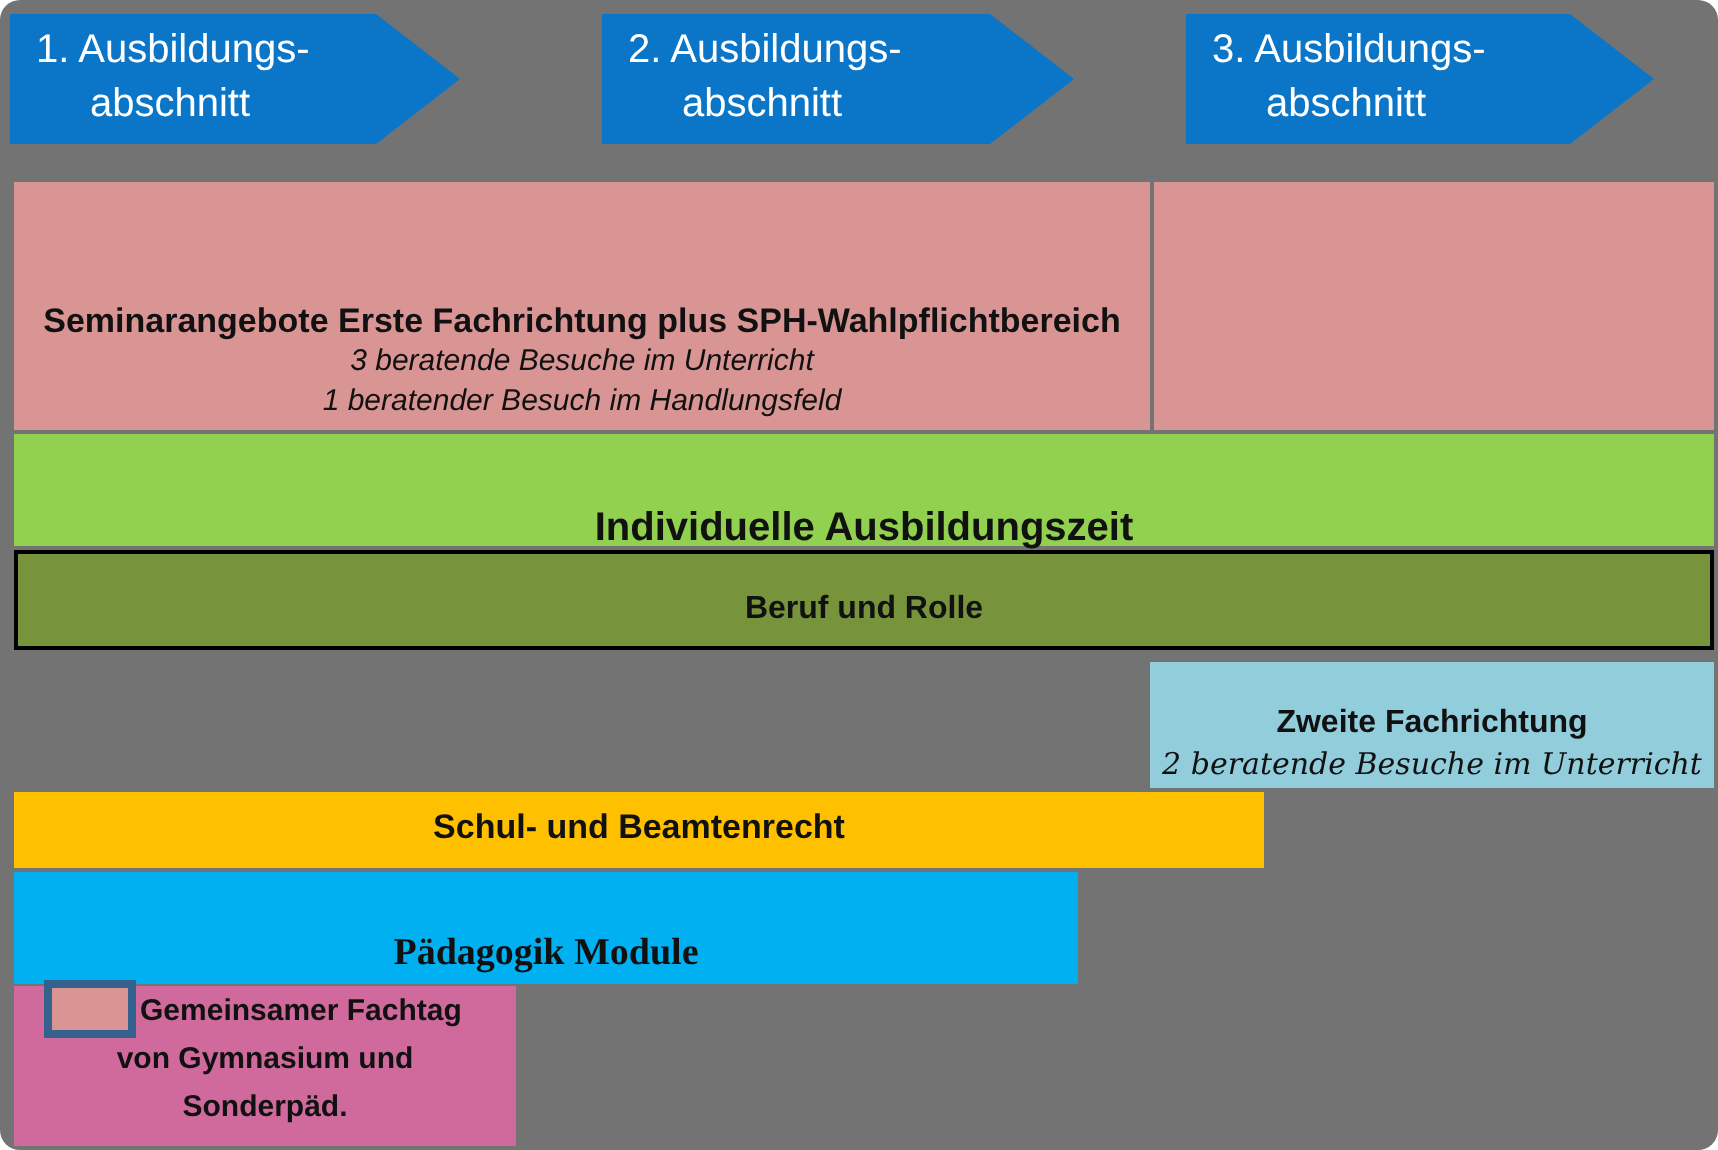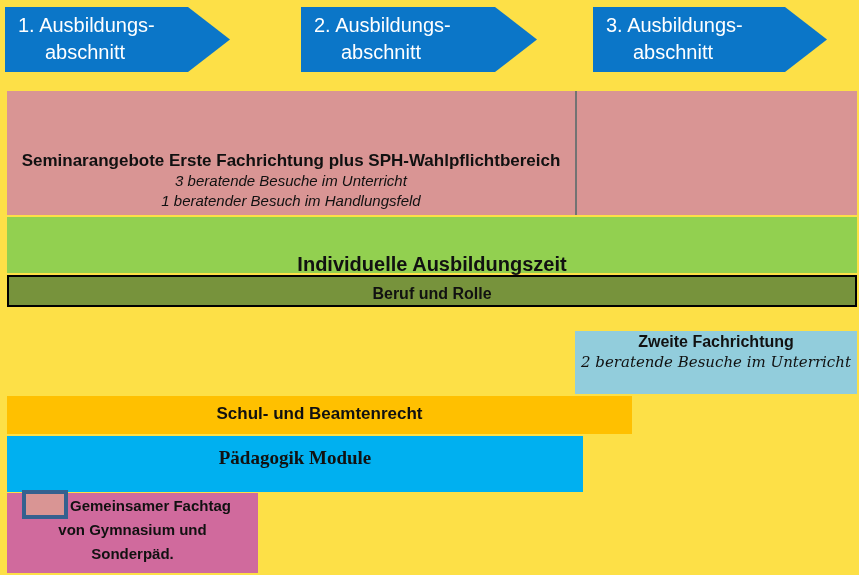--- a/index.html
+++ b/index.html
@@ -1,23 +1,24 @@
 <!DOCTYPE html>
 <html style="--arrow-blue: #0b76c8; --rose: #d99594; --light-green: #92d050; --olive: #77933c; --sky: #92cddc; --amber: #ffc000; --azure: #00b0f0; --magenta: #d06a9d; --square-border: #35618f; --text-black: #111111; --arrow-text-white: #ffffff;"><head>
 <meta charset="utf-8">
 <style>
   html, body { margin: 0; padding: 0; background: #ffffff; }
   .canvas {
     position: relative;
     width: 859px;
     height: 575px;
-    background: #fde047;
+    background: #737373;
     overflow: hidden;
     font-family: "Liberation Sans", sans-serif;
     color: #111111;
+    border-radius: 10px;
   }
 
   
   .arrow {
     position: absolute;
     top: 7px;
     height: 65px;
     background: var(--arrow-blue, #0b76c8);
     color: #ffffff;
     clip-path: polygon(0 0, calc(100% - 42px) 0, 100% 50%, calc(100% - 42px) 100%, 0 100%);
@@ -50,49 +51,49 @@
   .bar-seminar .sub   { font-style: italic; font-size: 15px; line-height: 20px; }
 
   .bar-individuelle {
     left: 7px; top: 217px; width: 850px; height: 56px;
     background: var(--light-green, #92d050);
     font-weight: bold; font-size: 20px;
     padding-top: 36px;
   }
 
   .bar-beruf {
-    left: 7px; top: 275px; width: 850px; height: 32px;
+    left: 7px; top: 275px; width: 850px; height: 50px;
     background: var(--olive, #77933c);
     border: 2px solid #000000;
     font-weight: bold; font-size: 16px;
-    padding-top: 8px;
+    padding-top: 19px;
   }
 
   .bar-zweite {
     left: 575px; top: 331px; width: 282px; height: 63px;
     background: var(--sky, #92cddc);
-    padding-top: 0;
+    padding-top: 20px;
   }
   .bar-zweite .title { font-weight: bold; font-size: 16px; line-height: 21px; }
   .bar-zweite .sub   { font-style: italic; font-size: 15px; line-height: 21px;
                        font-family: "DejaVu Serif", serif; }
 
   .bar-schulrecht {
     left: 7px; top: 396px; width: 625px; height: 38px;
     background: var(--amber, #ffc000);
     font-weight: bold; font-size: 17px;
     padding-top: 8px;
   }
 
   .bar-paedagogik {
-    left: 7px; top: 436px; width: 576px; height: 56px;
+    left: 7px; top: 436px; width: 532px; height: 56px;
     background: var(--azure, #00b0f0);
     font-family: "Liberation Serif", serif;
     font-weight: bold; font-size: 19px;
-    padding-top: 11px;
+    padding-top: 30px;
   }
 
   .bar-fachtag {
     left: 7px; top: 493px; width: 251px; height: 80px;
     background: var(--magenta, #d06a9d);
     font-weight: bold; font-size: 15px; line-height: 24px;
   }
   .bar-fachtag .row1 {
     display: flex; align-items: flex-start; justify-content: flex-start;
     margin-left: 15px; margin-top: 1px; height: 24px;

